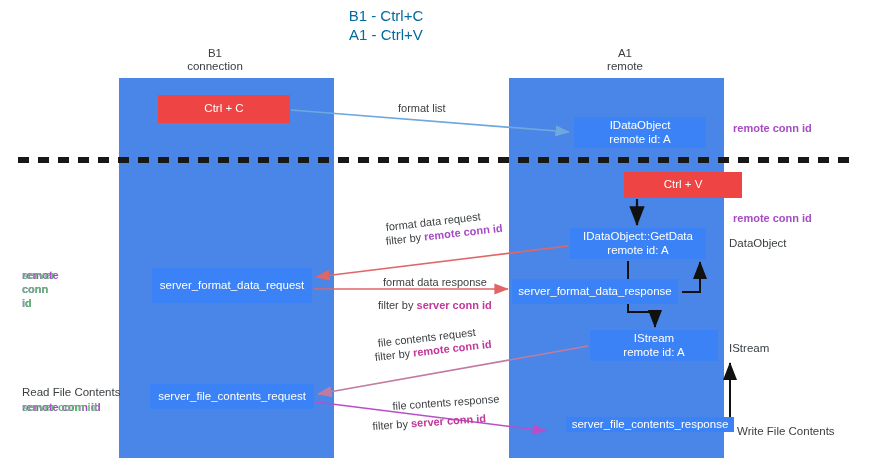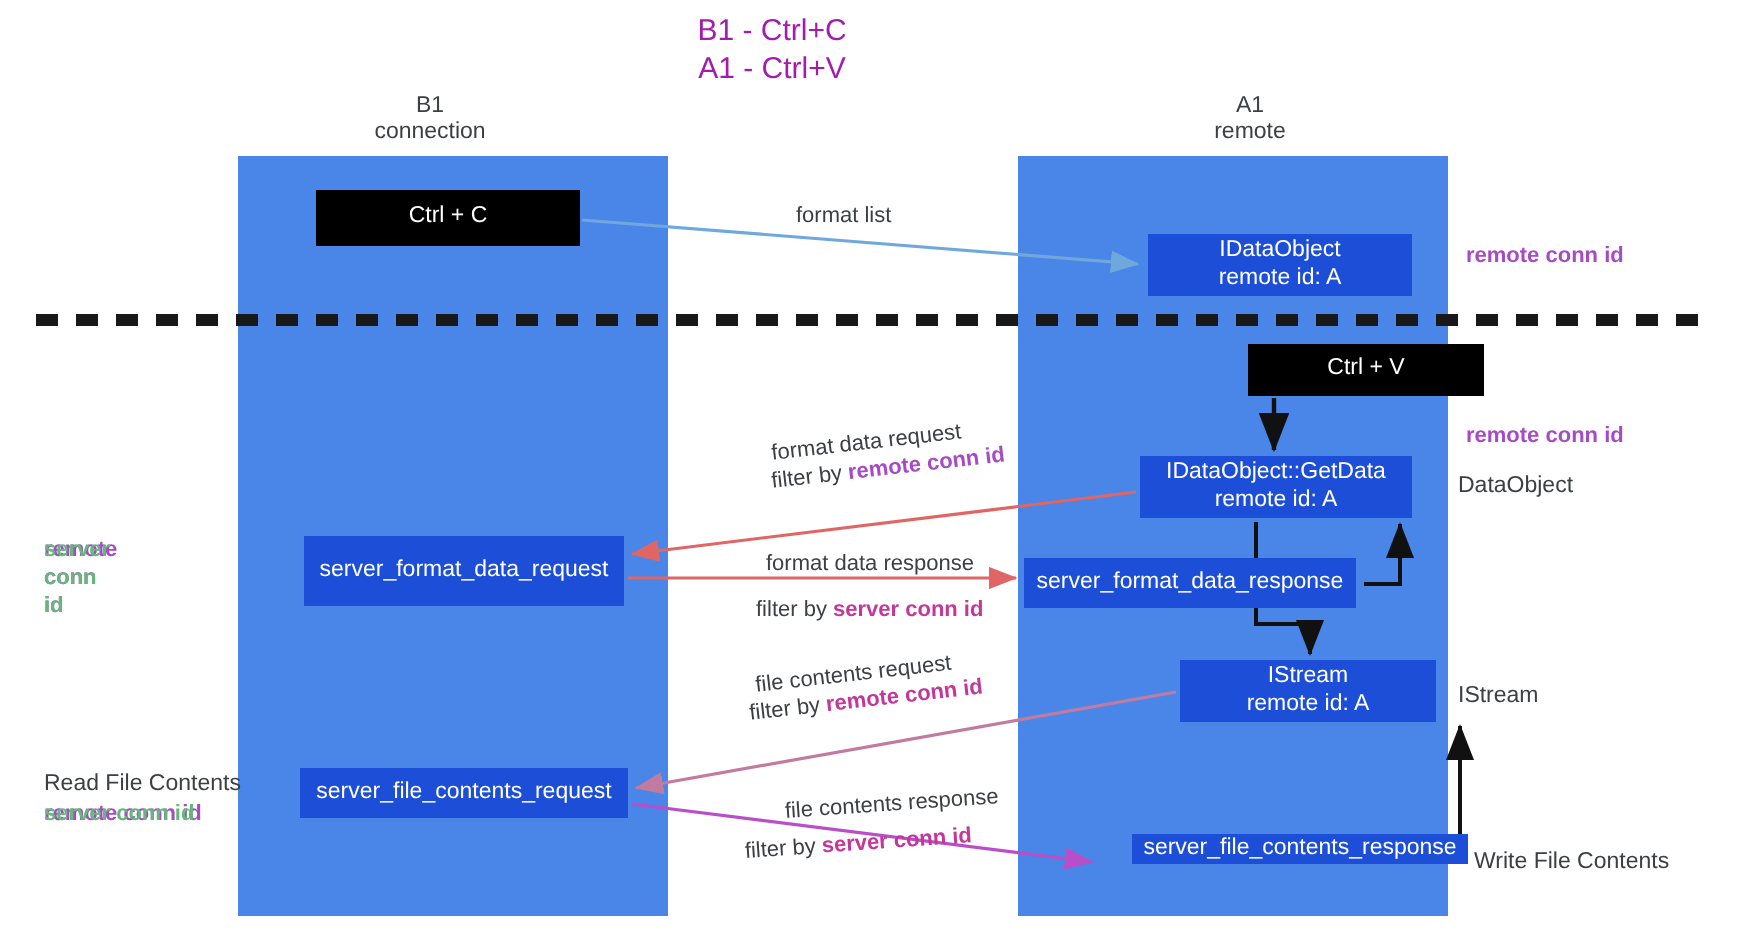--- a/index.html
+++ b/index.html
@@ -8,21 +8,21 @@
     background:#ffffff;
     font-family:"Liberation Sans", sans-serif;
     overflow:hidden;
     position:relative;
   }
   #canvas{position:absolute;left:0;top:0;width:871px;height:467px;}
 
   
   .title{
     position:absolute;left:0;top:6px;width:772px;
-    text-align:center;color:#a21caf;font-size:15px;line-height:19px;
+    text-align:center;color:#0369a1;font-size:15px;line-height:19px;
   }
 
   
   .col-head{
     position:absolute;text-align:center;color:#3c4043;
     font-size:11.5px;line-height:13px;width:180px;
   }
   #head-b1{left:125px;top:47px;}
   #head-a1{left:535px;top:47px;}
 
@@ -32,22 +32,22 @@
   #lane-a1{left:509px;top:78px;width:215px;height:380px;}
 
   
   .box{
     position:absolute;display:flex;flex-direction:column;
     align-items:center;justify-content:center;
     color:#ffffff;text-align:center;
     font-size:11.5px;line-height:13.5px;
     box-sizing:border-box;
   }
-  .box.green{background:#000000;}
-  .box.orange{background:#1d4ed8;text-align:right;}
+  .box.green{background:#ef4444;}
+  .box.orange{background:#3b82f6;text-align:right;}
 
   #box-ctrlc{left:158px;top:95px;width:132px;height:28px;}
   #box-idataobject{left:574px;top:117px;width:132px;height:31px;}
   #box-ctrlv{left:578px;top:172px;width:118px;height:26px;margin-left:46px;}
   #box-getdata{left:570px;top:228px;width:136px;height:31px;}
   #box-sfdreq{left:152px;top:268px;width:160px;height:35px;}
   #box-sfdresp{left:512px;top:279px;width:166px;height:25px;}
   #box-istream{left:590px;top:330px;width:128px;height:31px;}
   #box-sfcreq{left:150px;top:384px;width:164px;height:25px;}
   #box-sfcresp{left:566px;top:417px;width:168px;height:15px;}

